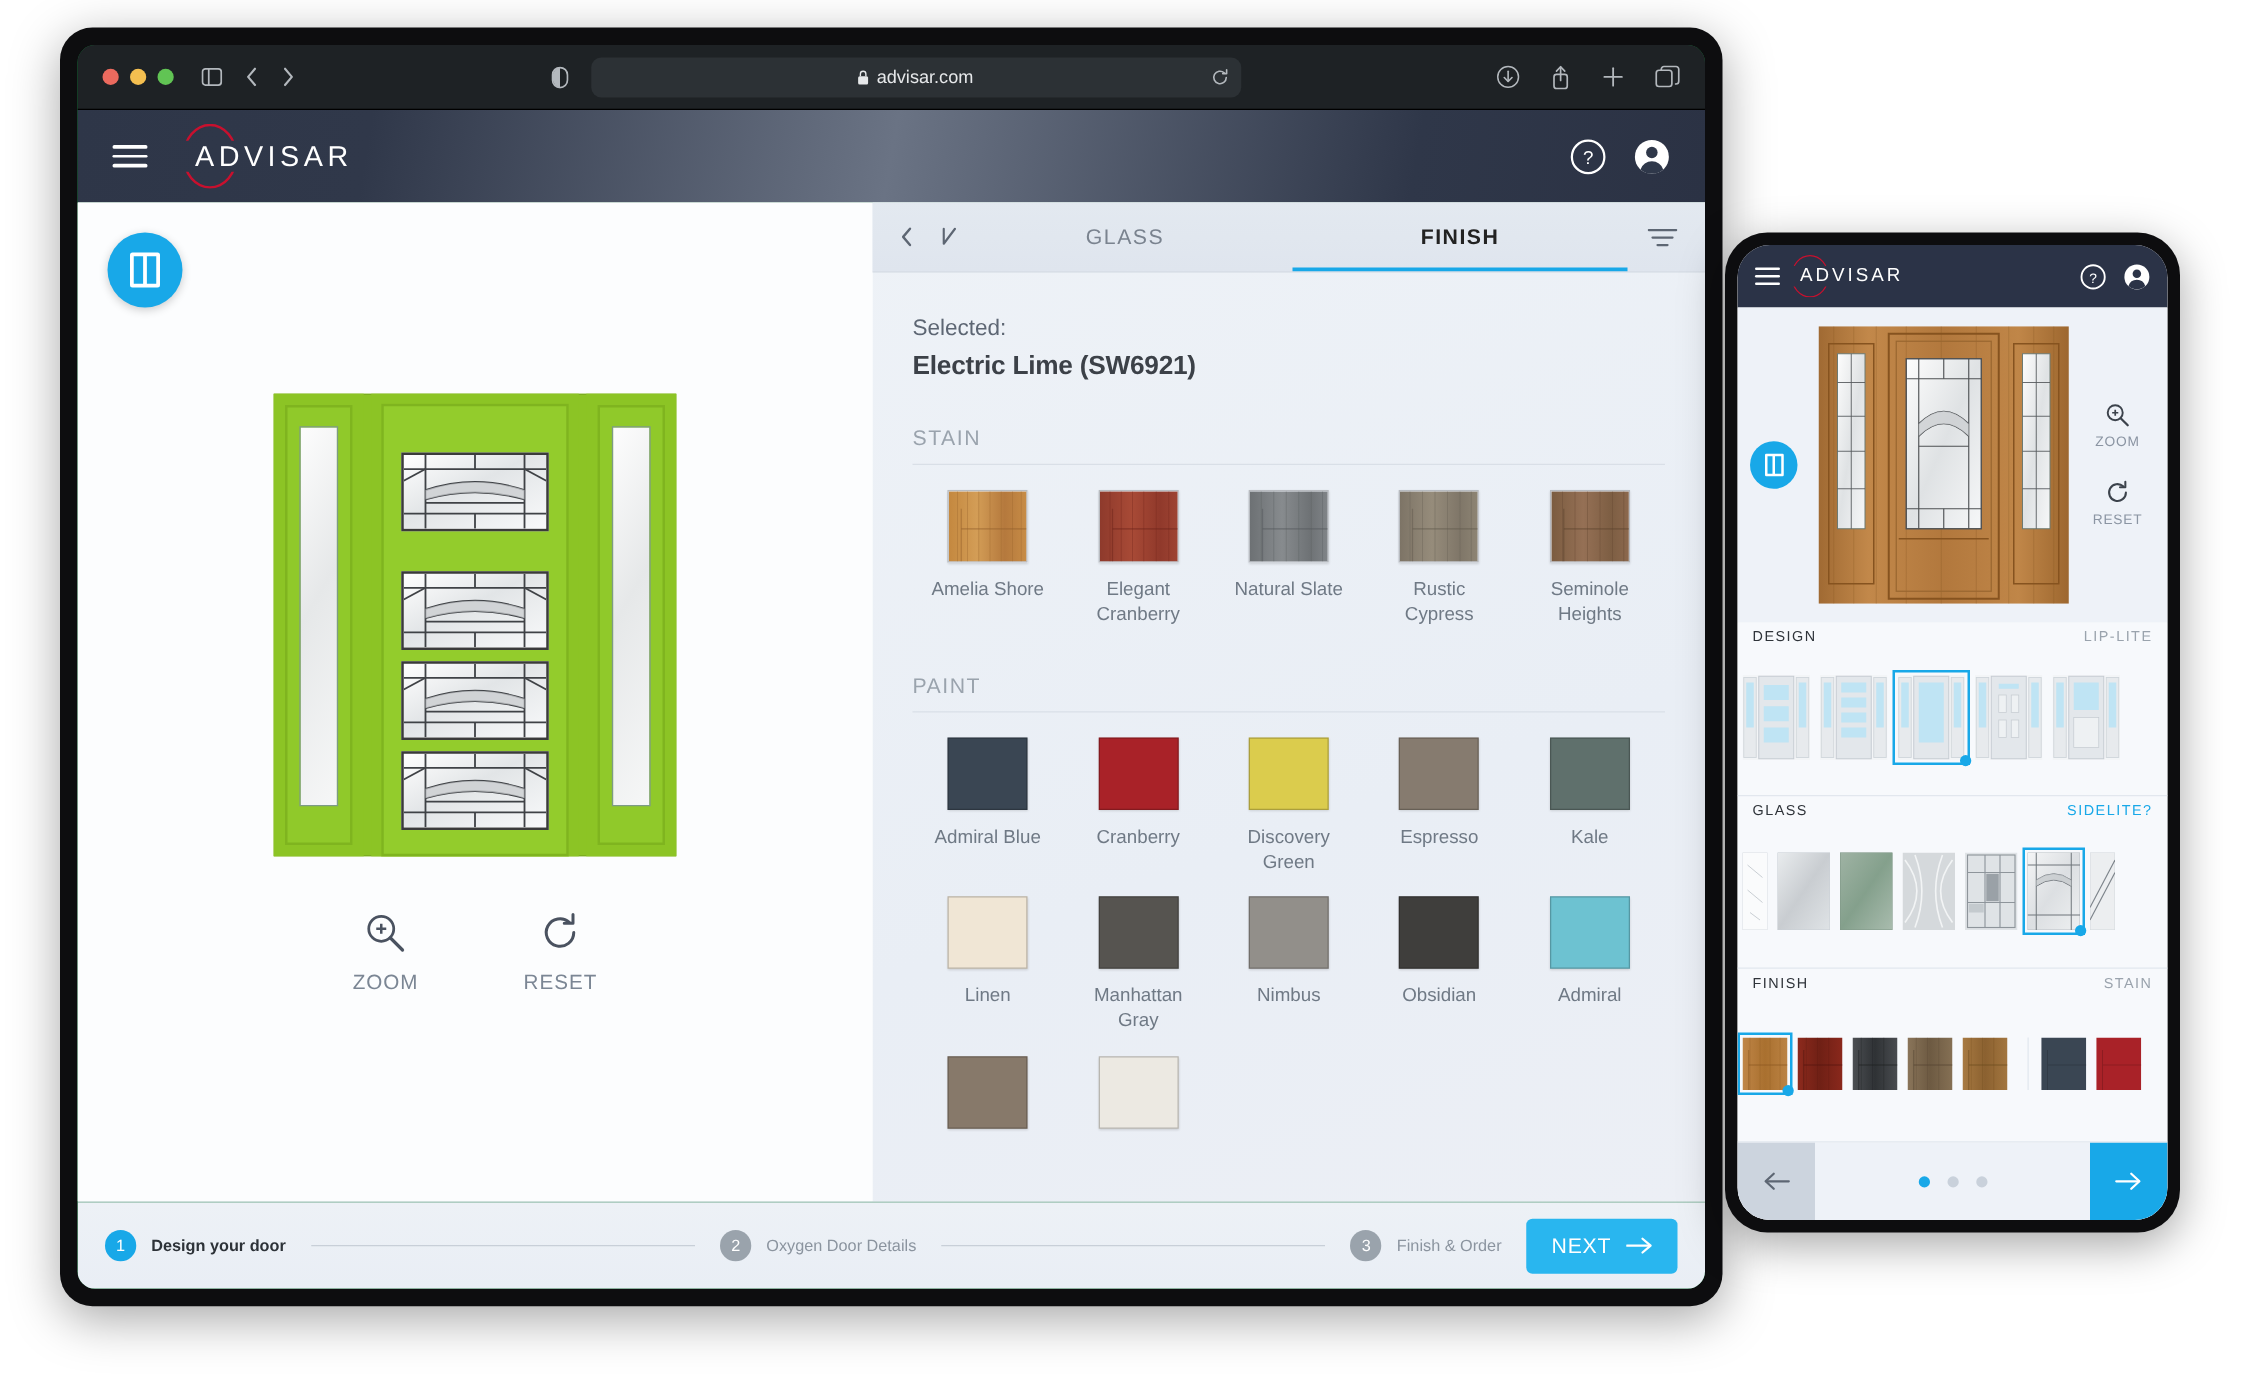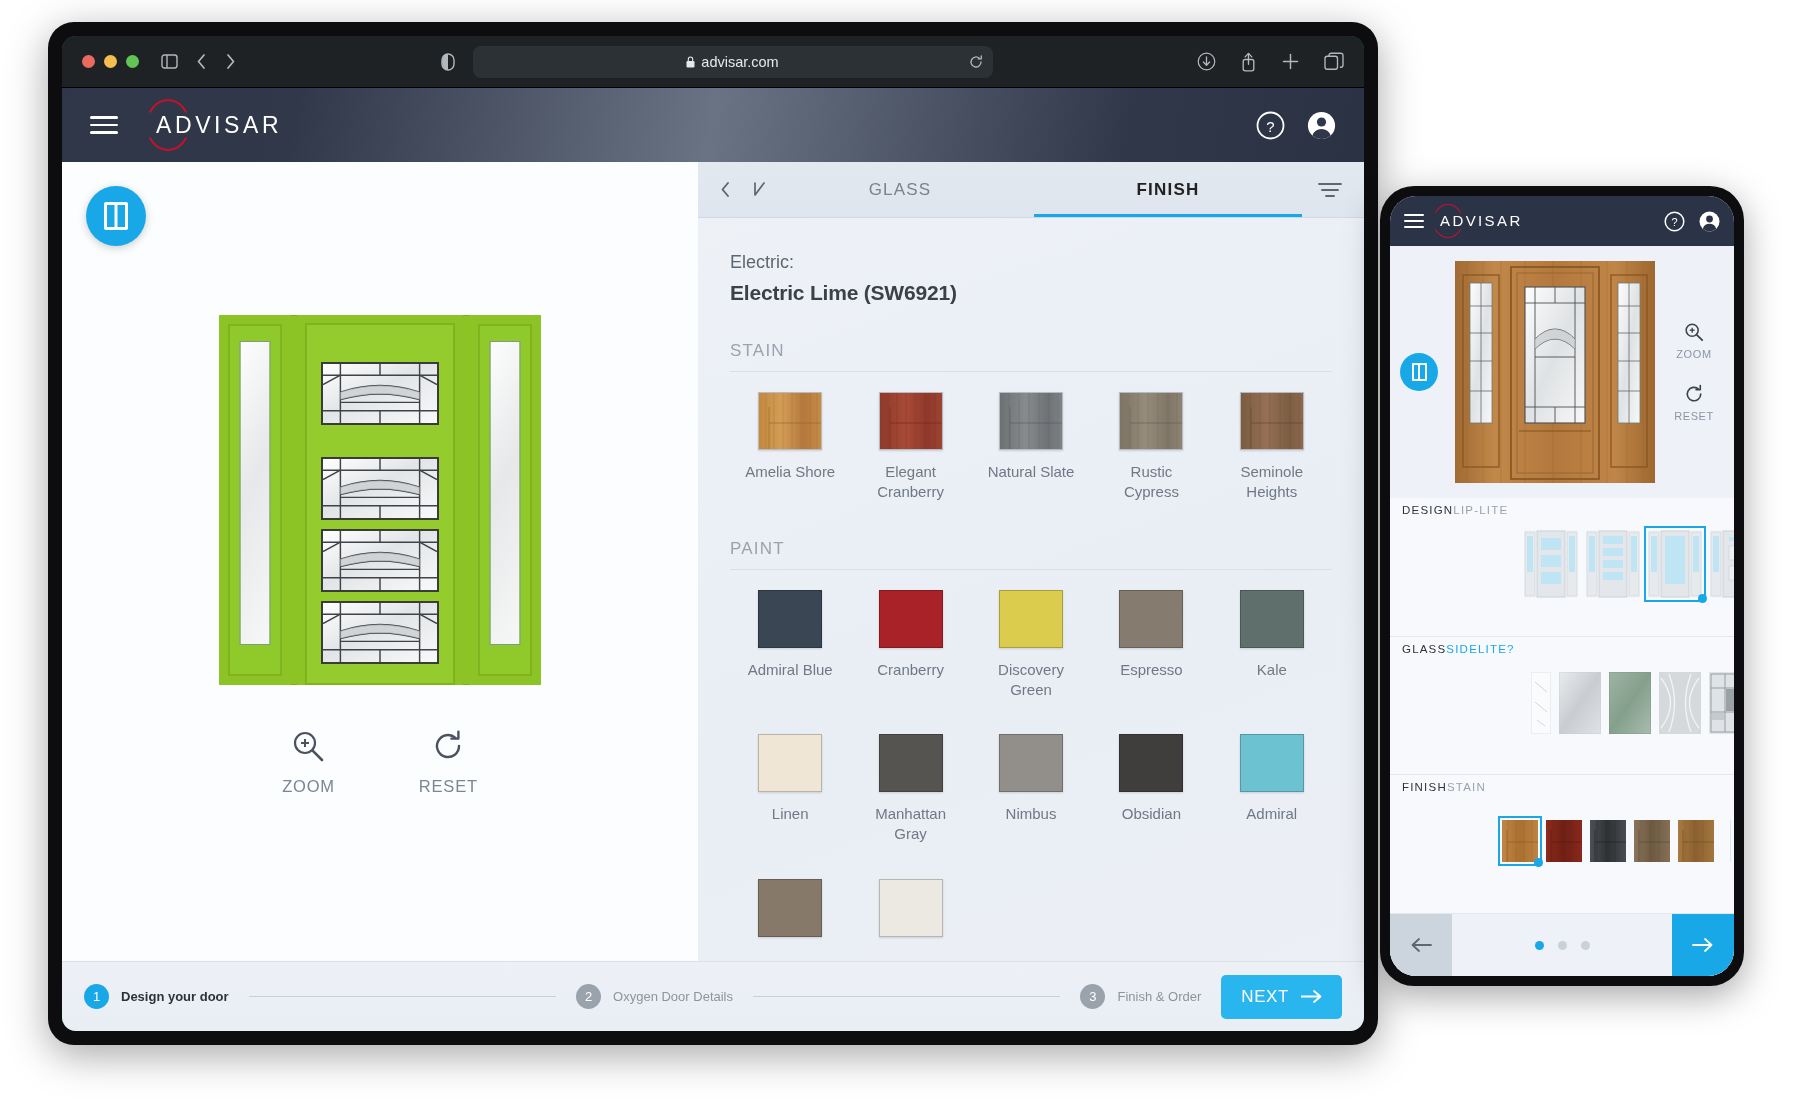--- a/index.html
+++ b/index.html
@@ -119,21 +119,21 @@
     height: 100%; display:flex; align-items:center; justify-content:center;
   }
   .tab.active { color:#222; font-weight:600; position: relative; }
   .tab.active:after { content:""; position:absolute; left:0; right:0; bottom:0; height:3.5px; background:#18a8e8; }
   .filter-icon { width: 40px; display:flex; justify-content:flex-end; color:#5d6673; }
 
   .config-scroll { flex:1; overflow:hidden; padding: 34px 32px 0 32px; }
   .sel-label { font-size: 18px; color: #5d6673; }
   .sel-value { font-size: 21px; font-weight: 700; color: #3c4148; margin-top: 8px; letter-spacing: -.2px; }
   .sec-head { margin-top: 36px; font-size: 17px; letter-spacing: 1.2px; color:#9aa3ad; padding-bottom: 10px; border-bottom: 1px solid #d9dfe7; }
-  .swatch-grid { display:grid; grid-template-columns: repeat(5, 1fr); margin-top: 20px; row-gap: 34px; }
+  .swatch-grid { display:grid; grid-template-columns: repeat(5, 1fr); margin-top: 20px; row-gap: 17px; }
   .sw-cell { display:flex; flex-direction:column; align-items:center; cursor:pointer; }
   .sw-chip {
     width: 64px; height: 58px; border: 1px solid rgba(0,0,0,.22);
     box-shadow: 0 1px 2px rgba(0,0,0,.14); overflow:hidden; position:relative;
   }
   .sw-name { margin-top: 12px; font-size: 15px; color: #6f7985; text-align:center; line-height: 1.35; max-width: 92px; }
 
   
   .stepbar {
     height: 70px; flex:none; background: linear-gradient(180deg,#edf1f6,#e9eef5);
@@ -172,21 +172,21 @@
   .ph-viewer { height: 252px; flex:none; background:#eef2f8; display:flex; align-items:center; padding: 0 10px; position:relative; }
   .ph-compare { width: 38px; height: 38px; border-radius: 50%; background:#18a8e8; display:flex; align-items:center; justify-content:center; flex:none; margin-right: 8px;}
   .ph-compare .bk { width:15px; height:18px; border:2px solid #fff; border-radius:1px; position:relative; }
   .ph-compare .bk:after{ content:""; position:absolute; left:50%; top:-1px; bottom:-1px; width:2px; background:#fff; transform:translateX(-50%); }
   .ph-door { flex:1; height: 222px; position:relative; }
   .ph-actions { width: 60px; flex:none; display:flex; flex-direction:column; gap: 24px; align-items:center; }
   .ph-va { display:flex; flex-direction:column; align-items:center; gap: 6px; }
   .ph-va .lbl { font-size: 11px; color:#8b95a3; letter-spacing:.6px; }
 
   .ph-rows { flex:1; background:#f7f9fc; display:flex; flex-direction:column; min-height:0; }
-  .ph-row { flex:1; border-bottom:1px solid #e2e7ee; position:relative; display:flex; flex-direction:row; min-height:0; }
+  .ph-row { flex:1; border-bottom:1px solid #e2e7ee; position:relative; display:flex; flex-direction:column; min-height:0; }
   .ph-row-hdr { display:flex; justify-content:space-between; padding: 6px 12px 2px 12px; }
   .ph-row-hdr .l { font-size: 11.5px; letter-spacing:1.2px; color:#2f343a; }
   .ph-row-hdr .r { font-size: 11.5px; letter-spacing:1.2px; color:#9aa3ad; }
   .ph-row-hdr .r.accent { color:#18a8e8; }
   .ph-strip { flex:1; display:flex; align-items:center; gap: 8px; padding: 0 4px 6px 4px; overflow:hidden; }
   .ph-thumb { flex:none; position:relative; }
   .ph-thumb.sel { outline: 2.5px solid #18a8e8; outline-offset: 2px; }
   .ph-thumb.sel:after { content:""; position:absolute; right:-5px; bottom:-5px; width:9px; height:9px; border-radius:50%; background:#18a8e8; }
 
   .ph-nav { height: 62px; flex:none; display:flex; background:#eef2f8; }
@@ -458,21 +458,21 @@
             <div class="filter-icon">
               <svg width="24" height="18" viewBox="0 0 24 18">
                   <line x1="1" y1="3" x2="23" y2="3" stroke="currentColor" stroke-width="1.8" stroke-linecap="round"></line>
                   <line x1="4" y1="9" x2="20" y2="9" stroke="currentColor" stroke-width="1.8" stroke-linecap="round"></line>
                   <line x1="8" y1="15" x2="16" y2="15" stroke="currentColor" stroke-width="1.8" stroke-linecap="round"></line>
                 </svg>
             </div>
           </div>
 
           <div class="config-scroll">
-            <div class="sel-label">Electric:</div>
+            <div class="sel-label">Selected:</div>
             <div class="sel-value">Electric Lime (SW6921)</div>
 
             <div class="sec-head">STAIN</div>
             <div class="swatch-grid">
               <div class="sw-cell">
                 <span class="sw-chip">
                   <svg width="64" height="58" viewBox="0 0 64 58" preserveAspectRatio="none">
                       <defs>
                         <linearGradient id="w0" x1="0" y1="0" x2="1" y2="0">
                           <stop offset="0" stop-color="#c4883f"></stop>

